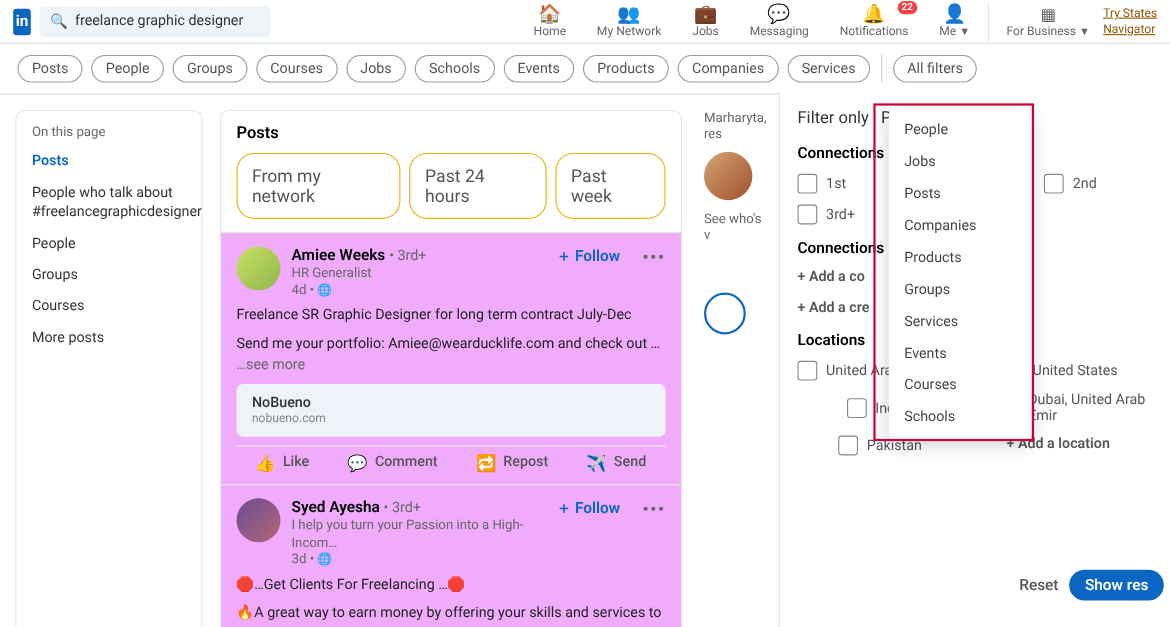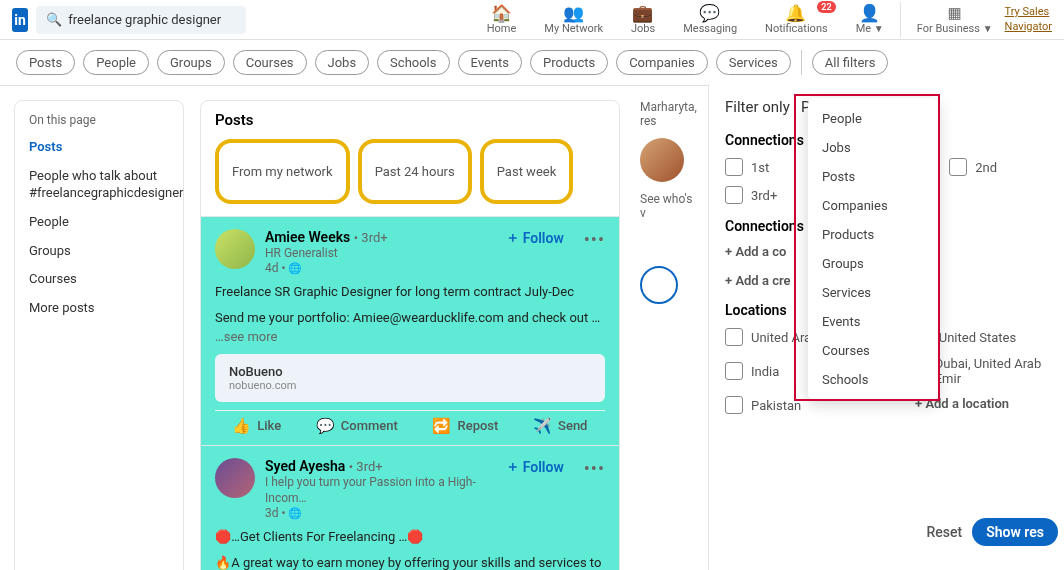--- a/index.html
+++ b/index.html
@@ -33,23 +33,23 @@
   .leftside { width: 170px; background: #fff; border: 1px solid #e5e5e5; border-radius: 8px; padding: 12px 14px; flex-shrink: 0; }
   .leftside .hdr { font-size: 12px; color: #666; margin-bottom: 12px; }
   .leftside .link { display: block; font-size: 13px; color: #333; margin-bottom: 12px; cursor: pointer; line-height: 1.3; }
   .leftside .link.active { color: #0a66c2; font-weight: 600; }
   
   
   .postscol { width: 420px; flex-shrink: 0; }
   .postshdr { background: #fff; border: 1px solid #e5e5e5; border-radius: 8px 8px 0 0; padding: 10px 14px 12px 14px; margin-bottom: 0; }
   .postshdr h3 { font-size: 15px; font-weight: 600; margin-bottom: 10px; }
   .subpills { display: flex; gap: 8px; }
-  .subpill { border: 4px solid #eab308; border-radius: 16px; padding: 21px 13px; font-size: 13px; color: #555; cursor: pointer; }
-  
-  .post { background: #5eead4; border: 1px solid #e5e5e5; border-top: none; padding: 12px 14px 0 14px; }
+  .subpill { border: 1px solid #eab308; border-radius: 16px; padding: 10px 13px; font-size: 16px; color: #555; cursor: pointer; }
+  
+  .post { background: #f0abfc; border: 1px solid #e5e5e5; border-top: none; padding: 12px 14px 0 14px; }
   .posthead { display: flex; gap: 10px; align-items: flex-start; margin-bottom: 8px; }
   .avatar { width: 40px; height: 40px; border-radius: 50%; background: linear-gradient(135deg,#c9e265,#8fb54a); flex-shrink: 0; }
   .avatar.b { background: linear-gradient(135deg,#6a4c93,#b56576); }
   .who { flex: 1; }
   .name { font-weight: 600; font-size: 14px; display: inline; }
   .deg { color: #666; font-size: 13px; }
   .role { font-size: 12px; color: #666; line-height: 1.35; }
   .posttime { font-size: 12px; color: #666; }
   .globe { font-size: 11px; color: #666; }
   .followbtn { color: #0a66c2; font-weight: 600; font-size: 14px; cursor: pointer; display: flex; align-items: center; gap: 3px; }
@@ -73,21 +73,21 @@
   .opencircle { width: 38px; height: 38px; border: 2px solid #0a66c2; border-radius: 50%; margin-top: 46px; }
   
   
   .filterpanel { position: absolute; right: 0; top: 84px; width: 356px; background: #fff; border-left: 1px solid #e5e5e5; padding: 14px 0 0 16px; height: 486px; }
   .filtertitle { font-size: 15px; color: #333; margin-bottom: 16px; }
   .filtertitle .ddtrig { color: #333; cursor: pointer; position: relative; }
   .caret { font-size: 10px; color: #666; }
   .fsection { margin-bottom: 14px; }
   .fsection h4 { font-size: 14px; font-weight: 600; margin-bottom: 10px; }
   .check-row { display: flex; gap: 90px; margin-bottom: 10px; }
-  .check { display: flex; align-items: center; gap: 8px; font-size: 13px; color: #555; cursor: pointer; }
+  .check { display: flex; align-items: center; gap: 8px; font-size: 13px; color: #555; cursor: pointer; justify-content: center; }
   .cbox { width: 18px; height: 18px; border: 1px solid #888; border-radius: 3px; flex-shrink: 0; }
   .addlink { color: #555; font-size: 13px; font-weight: 600; cursor: pointer; }
   .footerbtns { position: absolute; bottom: 24px; right: 6px; display: flex; gap: 10px; align-items: center; }
   .resetbtn { color: #555; font-size: 14px; cursor: pointer; font-weight: 500; }
   .showbtn { background: #0a66c2; color: #fff; border: none; border-radius: 16px; padding: 6px 14px; font-size: 14px; font-weight: 600; cursor: pointer; }
   
   
   .dropdown { position: absolute; right: 126px; top: 98px; width: 130px; background: #fff; box-shadow: 0 4px 16px rgba(0,0,0,0.18); border-radius: 6px; padding: 6px 0; z-index: 50; }
   .dd-item { padding: 7px 14px; font-size: 13px; color: #444; cursor: pointer; }
   .highlight-box { position: absolute; right: 124px; top: 94px; width: 146px; height: 307px; border: 2px solid #c03; z-index: 60; pointer-events: none; }
@@ -127,21 +127,21 @@
         <span class="ic">👤</span>
         <span><span>Me</span> <span class="caret">▼</span></span>
       </div>
   </div>
   <div class="divider-v"></div>
   <div class="biz">
       <span class="ic">▦</span>
       <span><span>For Business</span> <span class="caret">▼</span></span>
     </div>
   <div class="trylinks">
-    <a>Try Sales</a>
+    <a>Try States</a>
     <a>Navigator</a>
   </div>
 </div>
 
 <div class="pillrow" id="pillrow">
     <div class="pill">Posts</div>
     <div class="pill">People</div>
     <div class="pill">Groups</div>
     <div class="pill">Courses</div>
     <div class="pill">Jobs</div>

